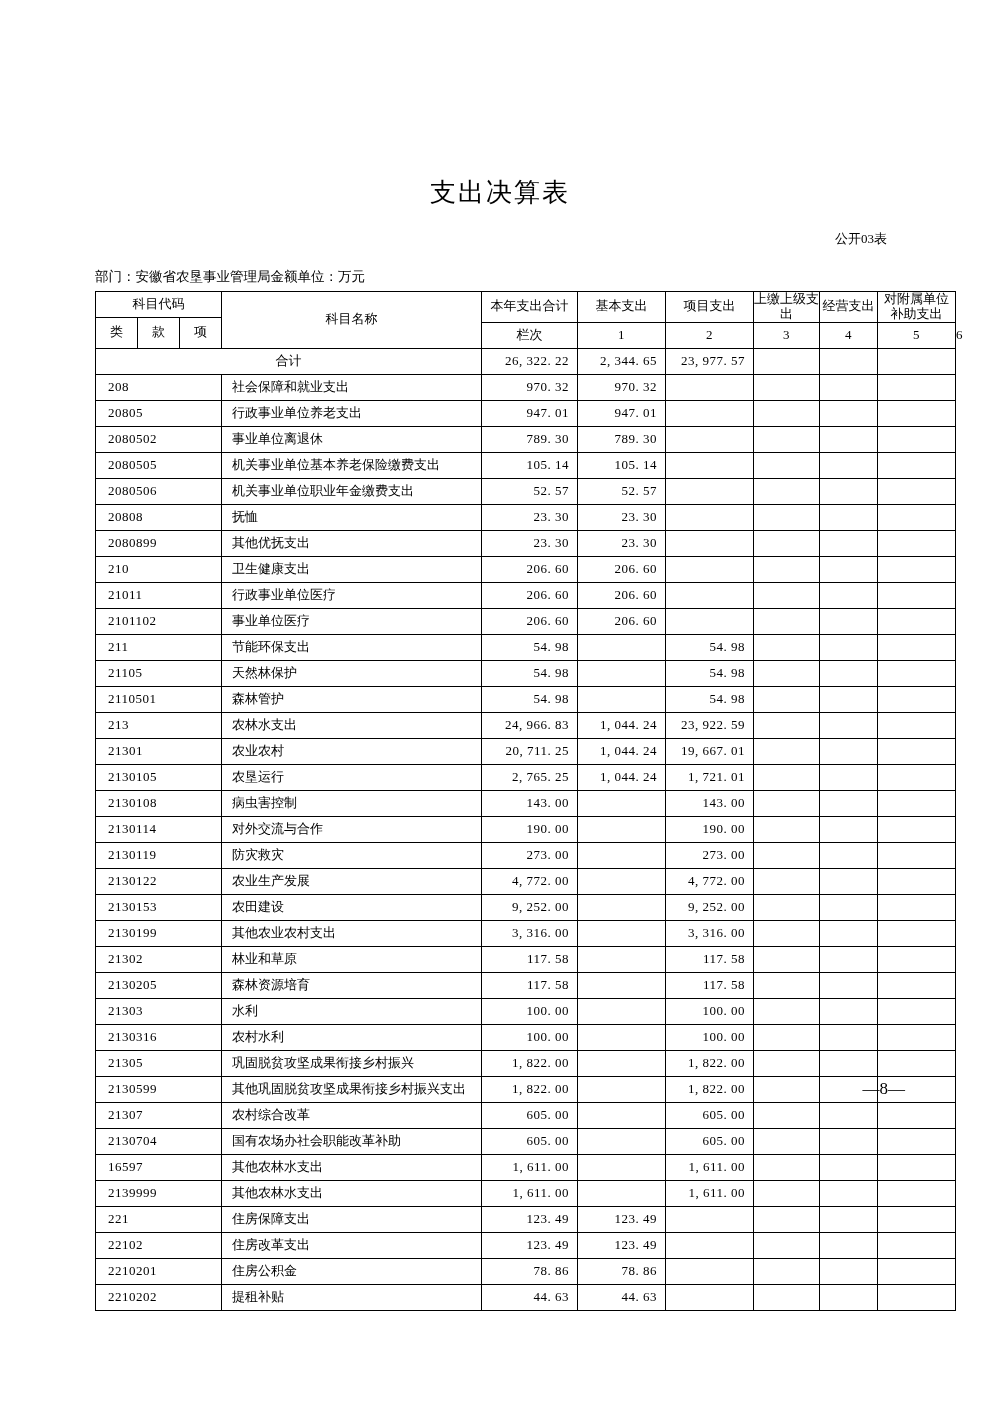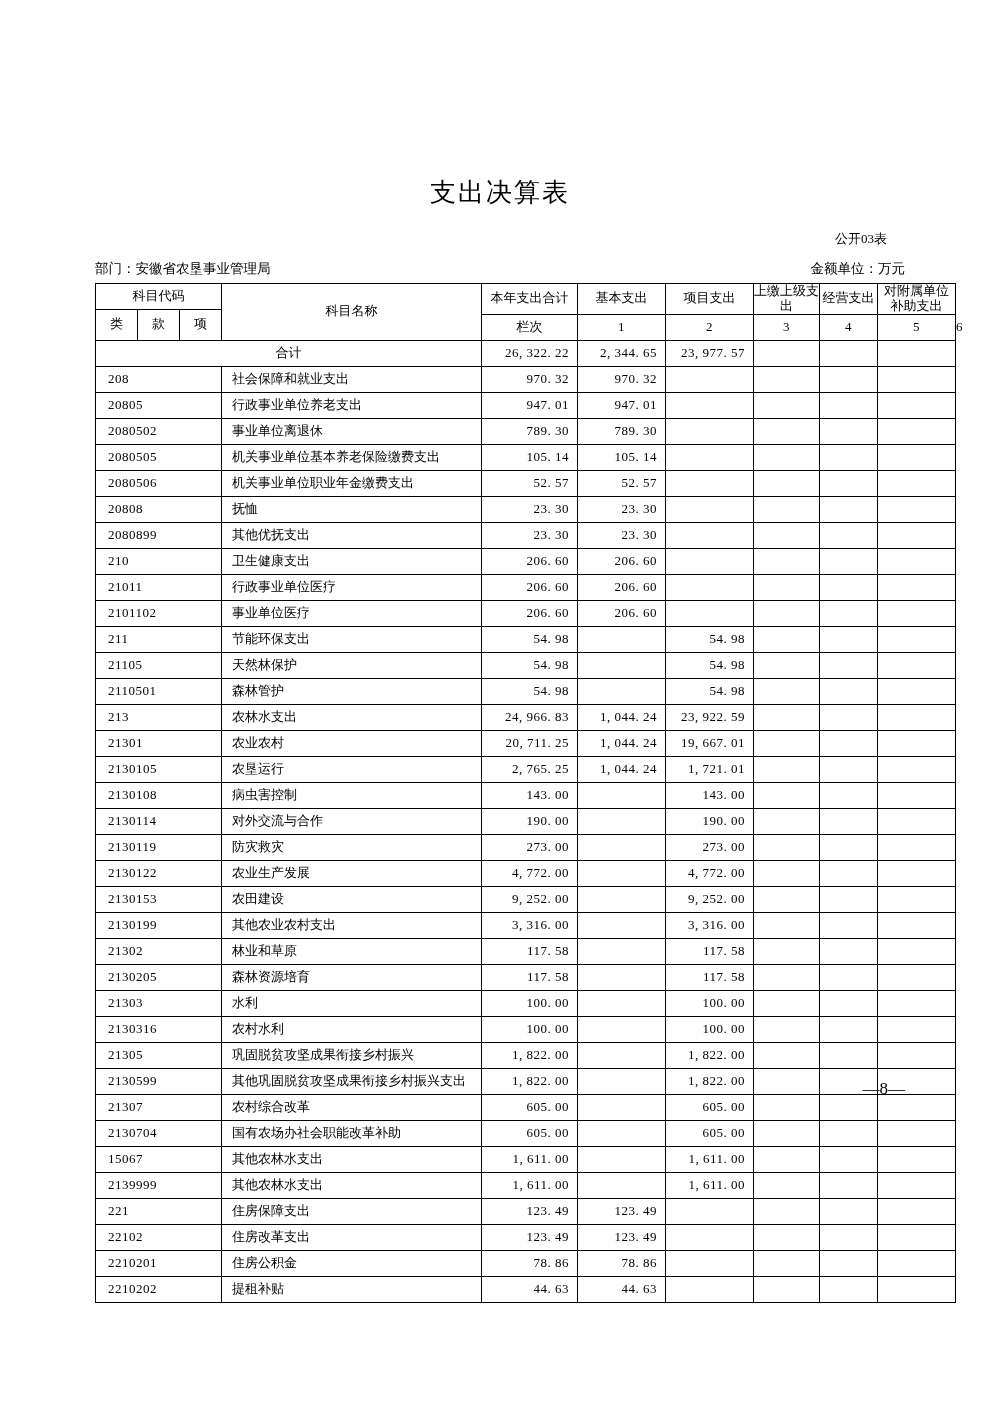--- a/index.html
+++ b/index.html
@@ -30,24 +30,23 @@
     padding-top: 175px;
   }
   .meta-right-top {
     text-align: right;
     font-size: 13px;
     margin-top: 20px;
     margin-right: 18px;
   }
   .meta-row {
     display: flex;
-    justify-content: space-between;
     align-items: flex-end;
     font-size: 13.5px;
-    margin-top: 12px;
+    margin-top: 20px;
     margin-bottom: 5px;
   }
   table.budget {
     border-collapse: collapse;
     width: 100%;
     table-layout: fixed;
     font-size: 13px;
   }
   table.budget td, table.budget th {
     border: 1px solid #000000;
@@ -432,21 +431,21 @@
           <td colspan="3" class="code-cell num">2130704</td>
           <td class="c-left">国有农场办社会职能改革补助</td>
           <td class="c-right num">605. 00</td>
           <td class="c-right num"></td>
           <td class="c-right num">605. 00</td>
           <td class="c-right num"></td>
           <td class="c-right num"></td>
           <td class="c-right num"></td>
         </tr>
         <tr>
-          <td colspan="3" class="code-cell num">15067</td>
+          <td colspan="3" class="code-cell num">16597</td>
           <td class="c-left">其他农林水支出</td>
           <td class="c-right num">1, 611. 00</td>
           <td class="c-right num"></td>
           <td class="c-right num">1, 611. 00</td>
           <td class="c-right num"></td>
           <td class="c-right num"></td>
           <td class="c-right num"></td>
         </tr>
         <tr>
           <td colspan="3" class="code-cell num">2139999</td>

